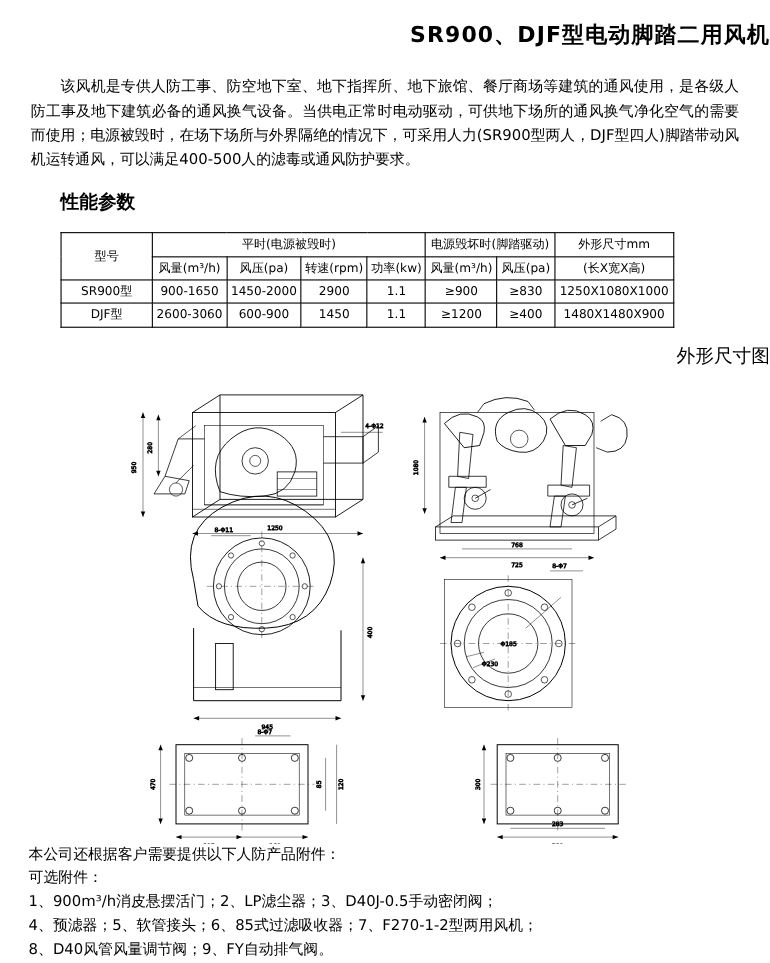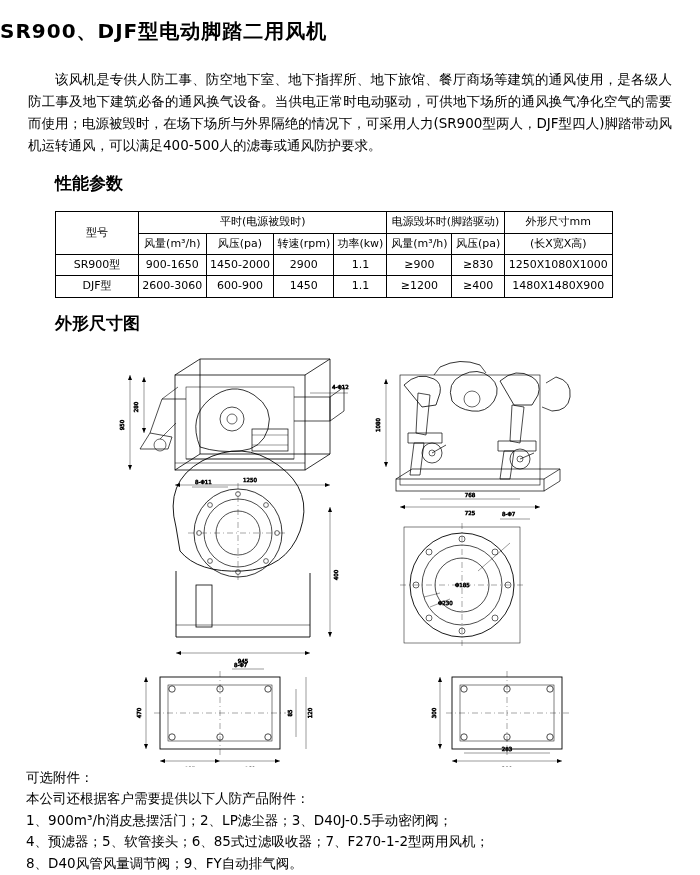--- a/index.html
+++ b/index.html
@@ -14,43 +14,44 @@
     color: #000000;
     position: relative;
     overflow: hidden;
   }
   .page {
     position: relative;
     width: 700px;
     height: 875px;
   }
   .title {
-    text-align: left;
+    text-align: right;
     font-size: 20px;
     font-weight: bold;
     letter-spacing: 1px;
     margin: 10px 0 0 0;
     padding-top: 8px;
   }
   .intro {
     margin: 24px 28px 0 28px;
     font-size: 13.5px;
     line-height: 1.62;
     text-align: justify;
     text-indent: 2em;
   }
   .section-heading {
     font-size: 17px;
     font-weight: bold;
     margin: 16px 0 6px 55px;
   }
   .section-heading-2 {
     font-size: 17px;
-    font-weight: bold;
+    font-weight: normal;
     margin: 14px 0 2px 55px;
+    text-align: right;
   }
   table.spec {
     border-collapse: collapse;
     margin: 16px 0 0 55px;
     width: 558px;
     font-size: 11px;
   }
   table.spec td, table.spec th {
     border: 1px solid #000;
     text-align: center;
@@ -339,20 +340,20 @@
         </g>
         <text x="436" y="376" font-size="5.5" text-anchor="middle" transform="rotate(-90 436 376)">300</text>
         <text x="507" y="434" font-size="5.5" text-anchor="middle">380</text>
         <text x="507" y="414" font-size="5.5" text-anchor="middle">283</text>
 
       </g>
     </svg>
   </div>
 
   <div class="footer">
+    <div>本公司还根据客户需要提供以下人防产品附件：</div>
     <div>可选附件：</div>
-    <div>本公司还根据客户需要提供以下人防产品附件：</div>
     <div>1、900m³/h消皮悬摆活门；2、LP滤尘器；3、D40J-0.5手动密闭阀；</div>
     <div>4、预滤器；5、软管接头；6、85式过滤吸收器；7、F270-1-2型两用风机；</div>
     <div>8、D40风管风量调节阀；9、FY自动排气阀。</div>
   </div>
 
 </div>
 
 </body></html>

